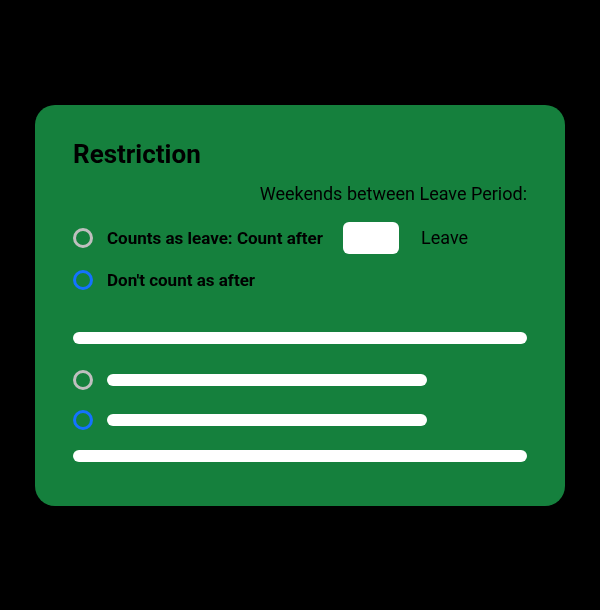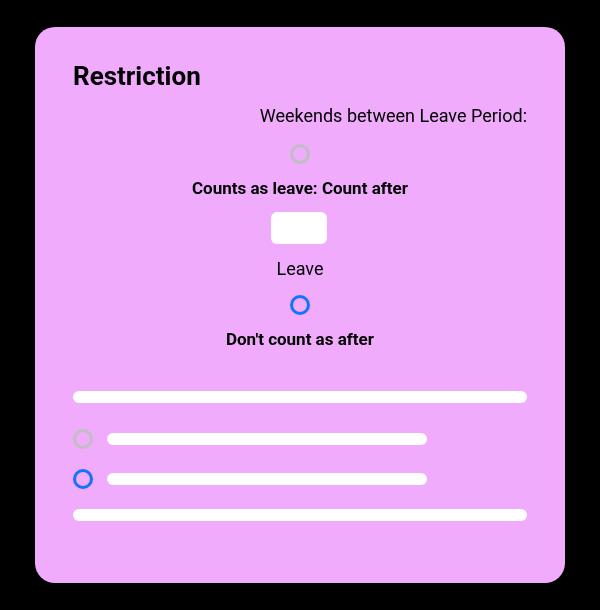--- a/index.html
+++ b/index.html
@@ -11,42 +11,41 @@
       width: 600px;
       height: 610px;
       background: #000;
       font-family: -apple-system, BlinkMacSystemFont, "Segoe UI", Roboto, Helvetica, Arial, sans-serif;
       display: flex;
       align-items: center;
       justify-content: center;
     }
     .card {
       width: 530px;
-      background: #f0abfc;
+      background: #15803d;
       border-radius: 20px;
-      padding: 34px 38px 62px 38px;
+      padding: 34px 38px 44px 38px;
     }
     .title {
       font-size: 26px;
       font-weight: 700;
       color: #000;
       margin-bottom: 14px;
     }
     .subtitle {
       font-size: 18px;
       color: #000;
       margin-bottom: 18px;
       text-align: right;
     }
     .option-row {
       display: flex;
       align-items: center;
       gap: 14px;
       margin-bottom: 16px;
-      flex-direction: column;
     }
     .radio {
       width: 20px;
       height: 20px;
       border-radius: 50%;
       flex-shrink: 0;
       cursor: pointer;
     }
     .radio-unselected {
       border: 3px solid #bfbfbf;

